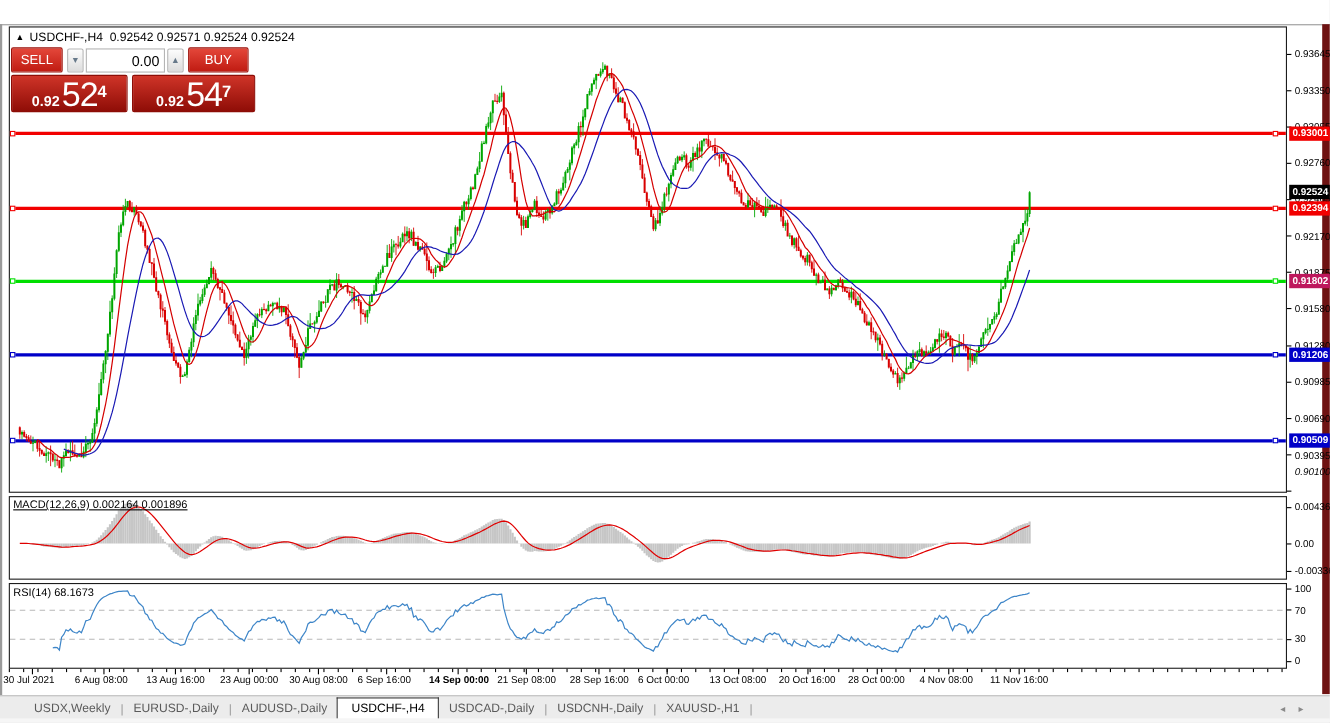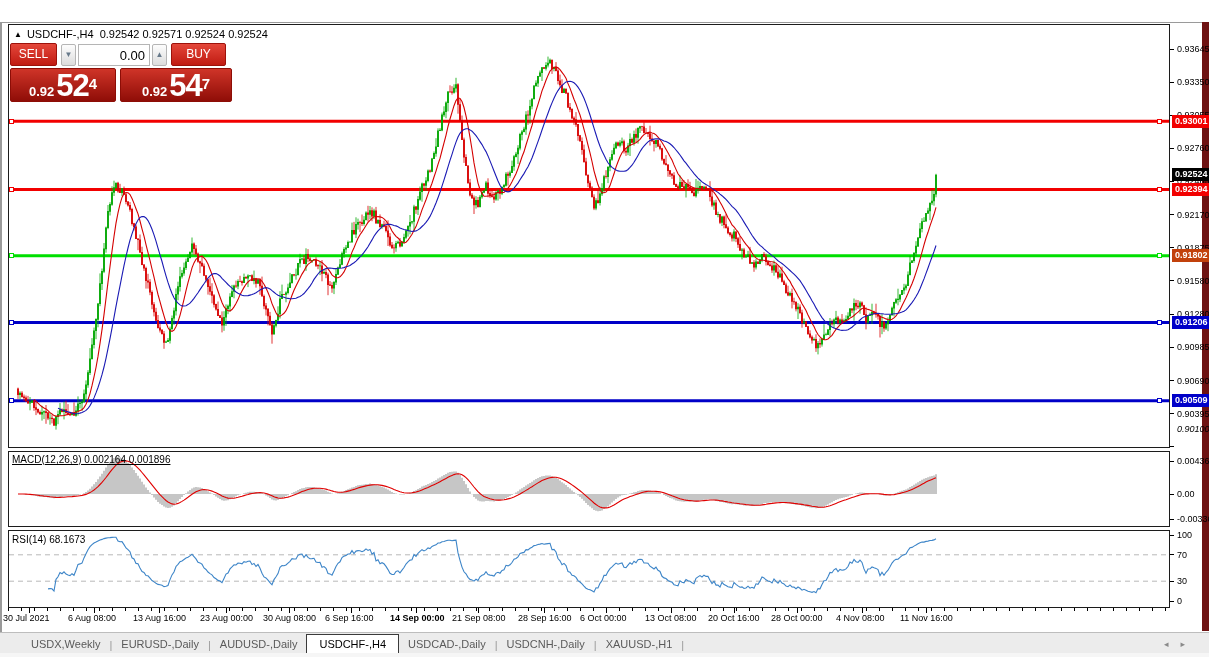--- a/index.html
+++ b/index.html
@@ -45,21 +45,21 @@
       border:1px solid #b5b5b5;box-sizing:border-box;color:#67798a;font-size:8px;text-align:center;
       line-height:20px;margin-left:4px;border-radius:2px;}
   #vol-input{width:72px;height:22px;border:1px solid #b5b5b5;box-sizing:border-box;font-size:13px;
       text-align:right;padding:0 4px;margin-left:2px;font-family:inherit;color:#000;}
   #spin-up{margin-left:2px;margin-right:0;}
   .tp-price{position:absolute;top:24px;height:34px;border:1px solid #8d0d06;border-radius:2px;
       background:linear-gradient(180deg,#cf3428,#8f0d07);color:#fff;box-sizing:border-box;
       display:flex;align-items:flex-end;justify-content:center;padding-bottom:2px;}
   #sell-price{left:0;width:106px;} #buy-price{left:110px;width:112px;}
   .tp-small{font-size:13px;font-weight:bold;margin-right:2px;line-height:15px;}
-  .tp-big{font-size:31px;font-weight:bold;line-height:27px;letter-spacing:-1px;text-align:center;}
+  .tp-big{font-size:31px;font-weight:normal;line-height:27px;letter-spacing:-1px;text-align:center;}
   .tp-sup{font-size:15px;font-weight:bold;line-height:30px;align-self:flex-start;}
   
   #tabbar{position:absolute;left:0;top:632px;width:1209px;height:21px;background:#ececec;
       border-top:1px solid #bdbdbd;display:flex;align-items:flex-end;}
   .tab{font-size:11px;color:#5a5a5a;padding:3px 9px 4px 9px;white-space:nowrap;cursor:default;}
   .tab.active{background:#fff;color:#000;border:1px solid #3a3a3a;border-bottom:none;
       padding:3px 12px 5px 12px;margin-bottom:0;position:relative;top:1px;}
   .tab-sep{color:#9a9a9a;font-size:11px;padding-bottom:3px;}
   #tab-lead{width:22px;}
   .tab-arrows{position:absolute;right:12px;top:6px;font-size:9px;color:#8a8a8a;letter-spacing:12px;}
@@ -1662,21 +1662,21 @@
       <div class="d-tick" style="left:862px;height:5px;"></div>
       <div class="d-label" style="left:836px;">4 Nov 08:00</div>
       <div class="d-tick" style="left:926px;height:5px;"></div>
       <div class="d-label" style="left:900px;">11 Nov 16:00</div>
       <div class="chip" style="top:114.8px;background:#f20000;">0.93001</div>
       <div class="hline-sq" style="left:9px;top:118.8px;border:1px solid #f20000;"></div>
       <div class="hline-sq" style="left:1157px;top:118.8px;border:1px solid #f20000;"></div>
       <div class="chip" style="top:182.9px;background:#f20000;">0.92394</div>
       <div class="hline-sq" style="left:9px;top:186.9px;border:1px solid #f20000;"></div>
       <div class="hline-sq" style="left:1157px;top:186.9px;border:1px solid #f20000;"></div>
-      <div class="chip" style="top:249.3px;background:#c2410c;">0.91802</div>
+      <div class="chip" style="top:249.3px;background:#be185d;">0.91802</div>
       <div class="hline-sq" style="left:9px;top:253.3px;border:1px solid #00df00;"></div>
       <div class="hline-sq" style="left:1157px;top:253.3px;border:1px solid #00df00;"></div>
       <div class="chip" style="top:316.1px;background:#0000c8;">0.91206</div>
       <div class="hline-sq" style="left:9px;top:320.1px;border:1px solid #0000c8;"></div>
       <div class="hline-sq" style="left:1157px;top:320.1px;border:1px solid #0000c8;"></div>
       <div class="chip" style="top:394.3px;background:#0000c8;">0.90509</div>
       <div class="hline-sq" style="left:9px;top:398.3px;border:1px solid #0000c8;"></div>
       <div class="hline-sq" style="left:1157px;top:398.3px;border:1px solid #0000c8;"></div>
       <div class="chip" style="top:168.3px;background:#000000;z-index:5;">0.92524</div>
     </div>

